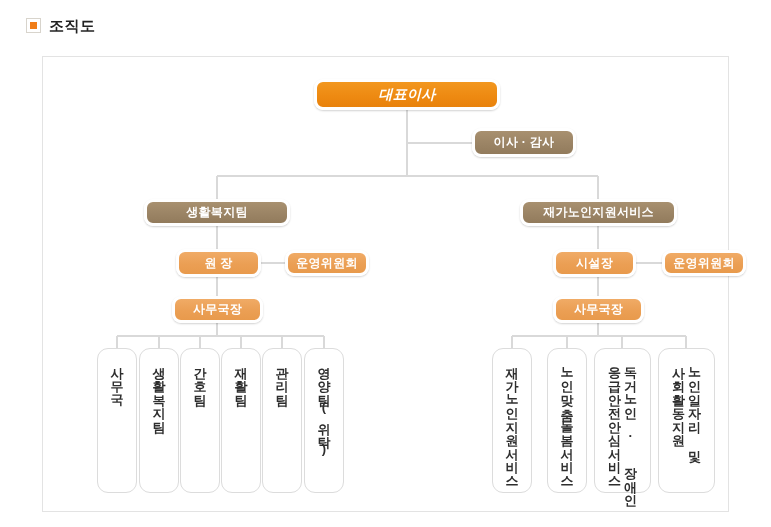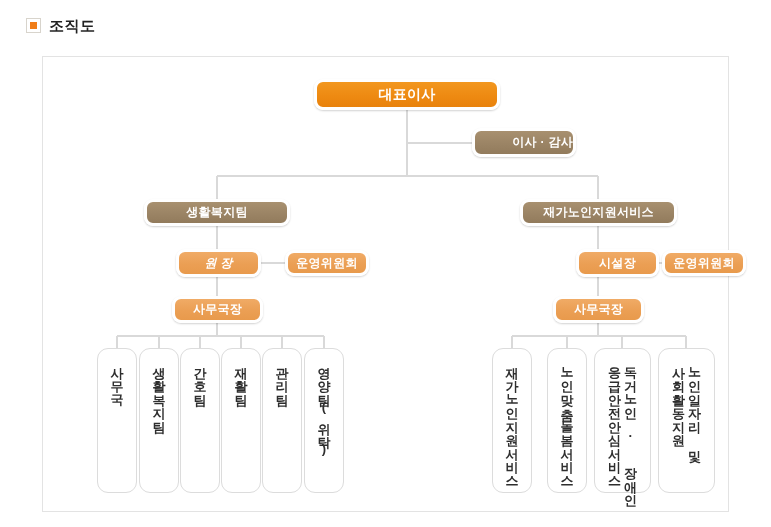--- a/index.html
+++ b/index.html
@@ -83,20 +83,21 @@
     justify-content: center;
     text-align: center;
     color: #ffffff;
     font-weight: bold;
     letter-spacing: 0.3px;
     box-shadow: 0 1px 2px rgba(0,0,0,0.18);
   }
   .node.ceo {
     background: linear-gradient(180deg, #f2971f 0%, #ee8a12 55%, #e8820c 100%);
     font-size: 14px;
+    font-style: italic;
   }
   .node.brown {
     background: linear-gradient(180deg, #a8906f 0%, #9b8465 55%, #927b5c 100%);
     font-size: 12px;
   }
   .node.orange {
     background: linear-gradient(180deg, #f0ab66 0%, #eb9f54 55%, #e89a4c 100%);
     font-size: 12px;
   }
 
@@ -169,28 +170,28 @@
     <line x1="567" y1="336" x2="567" y2="348"></line>
     <line x1="622" y1="336" x2="622" y2="348"></line>
     <line x1="686" y1="336" x2="686" y2="348"></line>
   </g>
 </svg>
 
 <div class="node ceo" style="left:314px; top:79px; width:186px; height:31px;">
   <span>대표이사</span>
 </div>
 
-<div class="node brown" style="left:472px; top:128px; width:104px; height:29px;justify-content:flex-end;">
+<div class="node brown" style="left:472px; top:128px; width:104px; height:29px;">
   <span>이사 · 감사</span>
 </div>
 
 <div class="node brown" style="left:144px; top:199px; width:146px; height:27px;">
   <span>생활복지팀</span>
 </div>
-<div class="node orange" style="left:176px; top:249px; width:85px; height:28px;font-style:italic;">
+<div class="node orange" style="left:176px; top:249px; width:85px; height:28px;">
   <span>원 장</span>
 </div>
 <div class="node orange" style="left:285px; top:250px; width:84px; height:26px;">
   <span>운영위원회</span>
 </div>
 <div class="node orange" style="left:172px; top:296px; width:91px; height:27px;">
   <span>사무국장</span>
 </div>
 
 <div class="leaf" style="left:97px; top:348px; width:40px; height:145px;">
@@ -208,21 +209,21 @@
 <div class="leaf" style="left:262px; top:348px; width:40px; height:145px;">
   <span class="vcol">관리팀</span>
 </div>
 <div class="leaf" style="left:304px; top:348px; width:40px; height:145px;">
   <span class="vcol">영양팀(위탁)</span>
 </div>
 
 <div class="node brown" style="left:520px; top:199px; width:157px; height:27px;">
   <span>재가노인지원서비스</span>
 </div>
-<div class="node orange" style="left:576px; top:249px; width:83px; height:28px;">
+<div class="node orange" style="left:553px; top:249px; width:83px; height:28px;">
   <span>시설장</span>
 </div>
 <div class="node orange" style="left:662px; top:250px; width:84px; height:26px;">
   <span>운영위원회</span>
 </div>
 <div class="node orange" style="left:553px; top:296px; width:91px; height:27px;">
   <span>사무국장</span>
 </div>
 
 <div class="leaf" style="left:492px; top:348px; width:40px; height:145px;">

